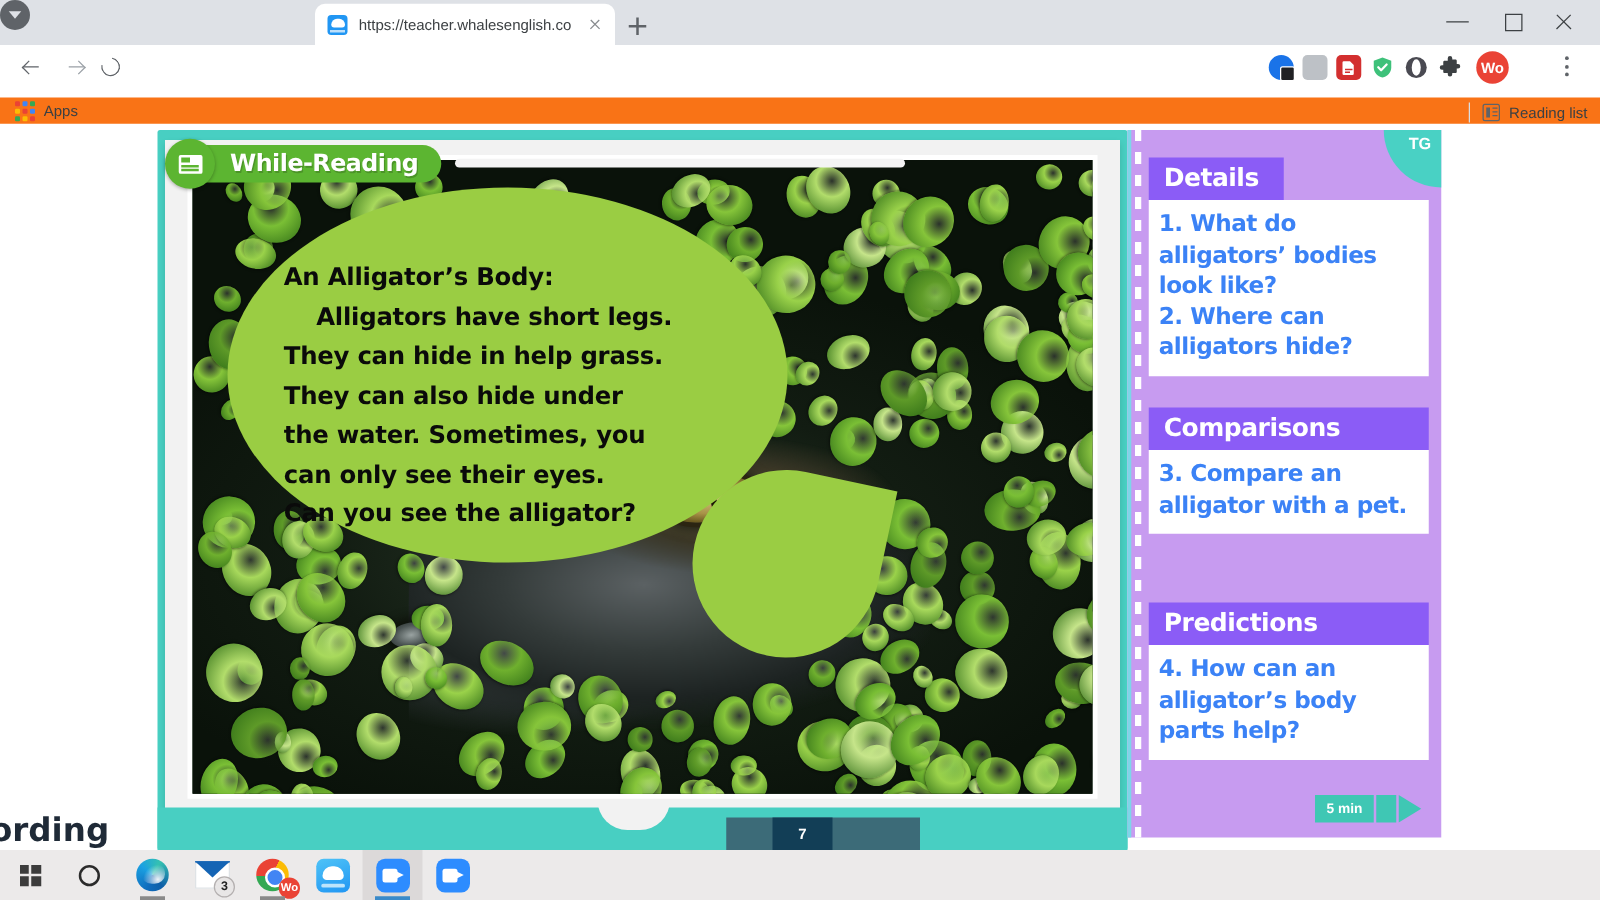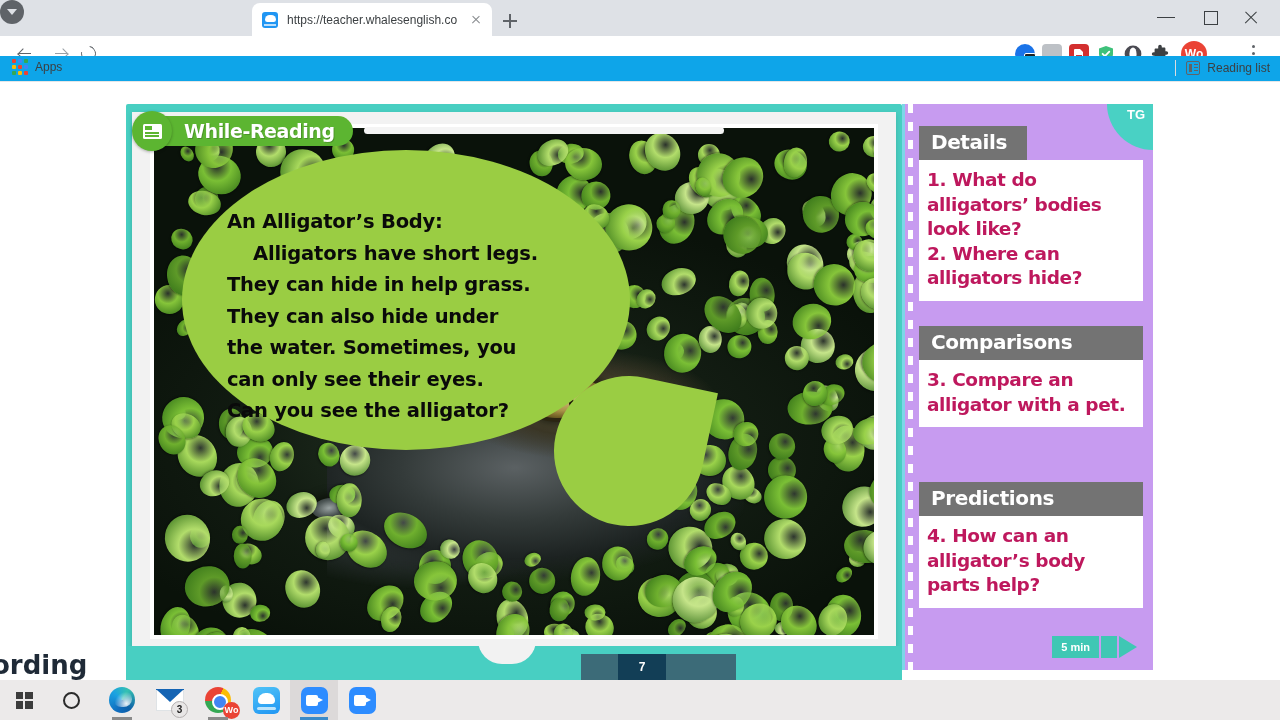--- a/index.html
+++ b/index.html
@@ -170,22 +170,22 @@
     line-height: 26px; margin-left: 4px;
   }
   .kebab {
     position: absolute; left: 1252px; top: 9px; width: 4px; height: 18px;
   }
   .kebab span {
     display:block; width:3px; height:3px; border-radius:50%; background:#5f6368; margin-bottom:3.5px;
   }
 
   .bookmarks-bar {
-    position: absolute; left: 0; top: 56px; width: 1280px; height: 26px;
-    background: #0ea5e9; border-bottom: 1px solid #e4e6e8;
+    position: absolute; left: 0; top: 78px; width: 1280px; height: 26px;
+    background: #f97316; border-bottom: 1px solid #e4e6e8;
   }
   .apps-btn { position: absolute; left: 12px; top: 3px; display:flex; align-items:center; }
   .apps-grid { width: 16px; height: 16px; display: grid;
     grid-template-columns: repeat(3, 1fr); grid-template-rows: repeat(3, 1fr);
     gap: 1.5px; margin-right: 7px; }
   .apps-grid i { display:block; border-radius:1px; }
   .apps-grid i:nth-child(1){background:#ea4335;}
   .apps-grid i:nth-child(2){background:#4285f4;}
   .apps-grid i:nth-child(3){background:#34a853;}
   .apps-grid i:nth-child(4){background:#fbbc05;}
@@ -359,31 +359,31 @@
       #ffffff 0px, #ffffff 9px, transparent 9px, transparent 18px);
   }
   .tg-corner {
     position: absolute; right: 0; top: 0; width: 46px; height: 46px;
     background: #49d1c4; border-radius: 0 0 0 46px;
     color: #ffffff; font-size: 13px; font-weight: bold;
     text-align: right; line-height: 22px; padding-right: 8px;
   }
   .tg-section { position: absolute; left: 14px; width: 224px; }
   .tg-head {
-    background: #737373; color: #ffffff;
+    background: #8b5cf6; color: #ffffff;
     font-family: "DejaVu Sans", sans-serif;
     font-size: 20px; font-weight: bold; letter-spacing: -0.4px;
     padding: 4px 8px 6px 12px; display: inline-block; min-width: 108px;
   }
   .tg-head.wide { display: block; }
   .tg-body {
     background: #ffffff;
     font-family: "DejaVu Sans", sans-serif;
     font-size: 18.5px; font-weight: bold; line-height: 1.33;
-    color: #be185d; padding: 8px 6px 10px 8px; letter-spacing: -0.4px;
+    color: #3b82f6; padding: 8px 6px 10px 8px; letter-spacing: -0.4px;
   }
   .min-badge {
     position: absolute; right: 16px; bottom: 12px; height: 22px;
     display: flex; align-items: center;
   }
   .min-pill {
     background: #3fc7b4; color: #ffffff; font-size: 11px; font-weight: bold;
     padding: 3px 9px; height: 22px; line-height: 16px;
   }
   .min-arrow {

